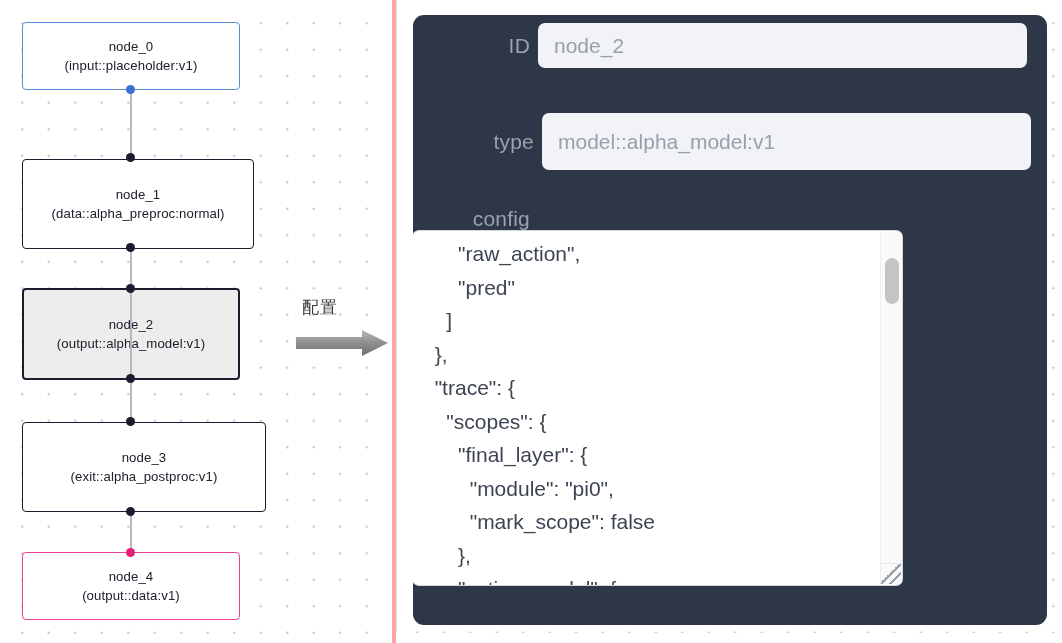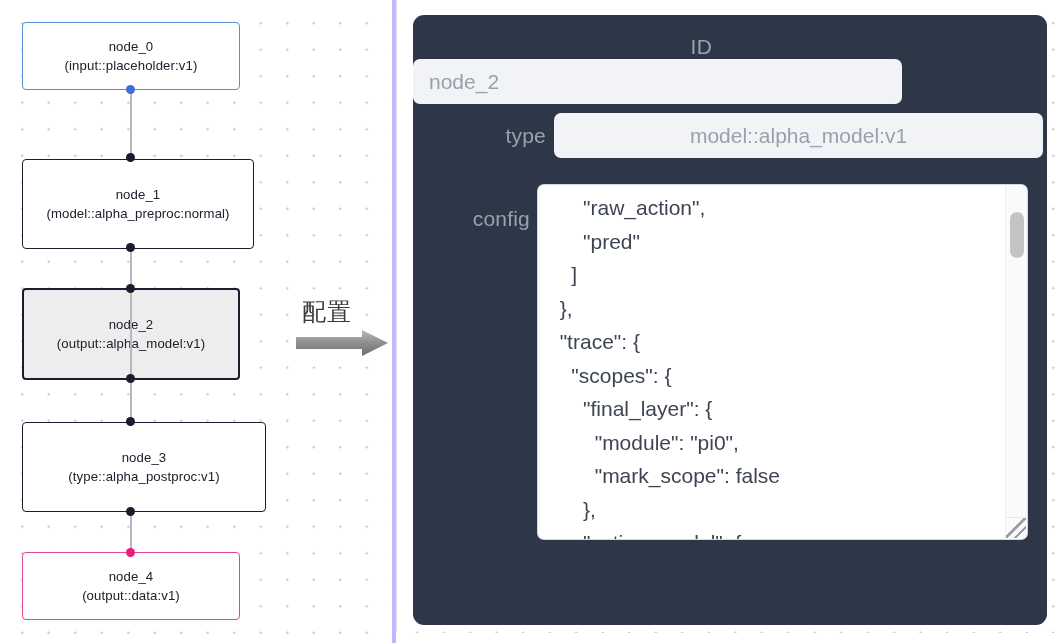--- a/index.html
+++ b/index.html
@@ -15,21 +15,21 @@
     font-family: "Liberation Sans", sans-serif;
     position: relative;
   }
 
   
   #app {
     position: absolute;
     inset: 0;
     width: 1062px;
     height: 643px;
-    background: #c4b5fd;
+    background: #fca5a5;
   }
 
   
   .graph-canvas {
     position: absolute;
     left: 0;
     top: 0;
     width: 392px;
     height: 643px;
     background-color: #ffffff;
@@ -110,21 +110,21 @@
     left: 294px;
     top: 296px;
     width: 96px;
     height: 64px;
     z-index: 6;
   }
   .arrow-caption {
     position: absolute;
     left: 8px;
     top: 0;
-    font-size: 24px;
+    font-size: 17px;
     color: #3a3a3a;
     font-family: Liberation Serif, serif;
     letter-spacing: 1px;
     white-space: nowrap;
   }
   .arrow-svg {
     position: absolute;
     left: 0;
     top: 33px;
   }
@@ -161,30 +161,30 @@
     border: none;
     border-radius: 7px;
     color: #99a0ac;
     font-size: 21px;
     font-family: "Liberation Sans", sans-serif;
     padding: 0 16px;
     outline: none;
   }
 
   
-  .row-id    { left: 0;  top: 20px; flex-direction: column;  }
-  .row-type  { left: 16px;  top: 98px; border-radius: 13px;  }
-  .row-config{ left: 0;  top: 170px; align-items: flex-start; }
+  .row-id    { left: 0;  top: 8px;  }
+  .row-type  { left: 4px;  top: 98px; border-radius: 13px;  }
+  .row-config{ left: 0;  top: 170px; align-items: flex-start; flex-direction: column; }
 
   .row-id .field-label,
   .row-type .field-label,
   .row-config .field-label { width: 117px; padding-right: 8px; }
 
   .row-id .text-input   { width: 489px; height: 45px; }
-  .row-type .text-input { width: 489px; height: 45px; text-align: center; }
+  .row-type .text-input { width: 489px; height: 57px; }
 
   .row-config .field-label { padding-top: 22px; }
 
   
   .config-box {
     position: relative;
     width: 489px;
     height: 354px;
     background: #ffffff;
     border-radius: 6px;
@@ -277,33 +277,33 @@
     <div class="edge" style="left:130px; top:245px; height:132px;"></div>
     <div class="edge" style="left:130px; top:375px; height:45px;"></div>
     <div class="edge" style="left:130px; top:510px; height:42px;"></div>
 
     <div class="node input" style="left:22px; top:22px; width:218px; height:68px;">
       <span class="node-label"><span>node_0</span><br><span>(input::placeholder:v1)</span></span>
     </div>
     <div class="handle blue" style="left:126px; top:85px;"></div>
 
     <div class="node plain" style="left:22px; top:159px; width:232px; height:90px;">
-      <span class="node-label"><span>node_1</span><br><span>(model::alpha_preproc:normal)</span></span>
+      <span class="node-label"><span>node_1</span><br><span>(data::alpha_preproc:normal)</span></span>
     </div>
     <div class="handle" style="left:126px; top:153px;"></div>
     <div class="handle" style="left:126px; top:243px;"></div>
 
     <div class="node selected" style="left:22px; top:288px; width:218px; height:92px;">
       <span class="node-label"><span>node_2</span><br><span>(output::alpha_model:v1)</span></span>
     </div>
     <div class="handle" style="left:126px; top:284px;"></div>
     <div class="handle" style="left:126px; top:374px;"></div>
 
     <div class="node plain" style="left:22px; top:422px; width:244px; height:90px;">
-      <span class="node-label"><span>node_3</span><br><span>(type::alpha_postproc:v1)</span></span>
+      <span class="node-label"><span>node_3</span><br><span>(exit::alpha_postproc:v1)</span></span>
     </div>
     <div class="handle" style="left:126px; top:417px;"></div>
     <div class="handle" style="left:126px; top:507px;"></div>
 
     <div class="node output" style="left:22px; top:552px; width:218px; height:68px;">
       <span class="node-label"><span>node_4</span><br><span>(output::data:v1)</span></span>
     </div>
     <div class="handle pink" style="left:126px; top:548px;"></div>
   </div>
 

